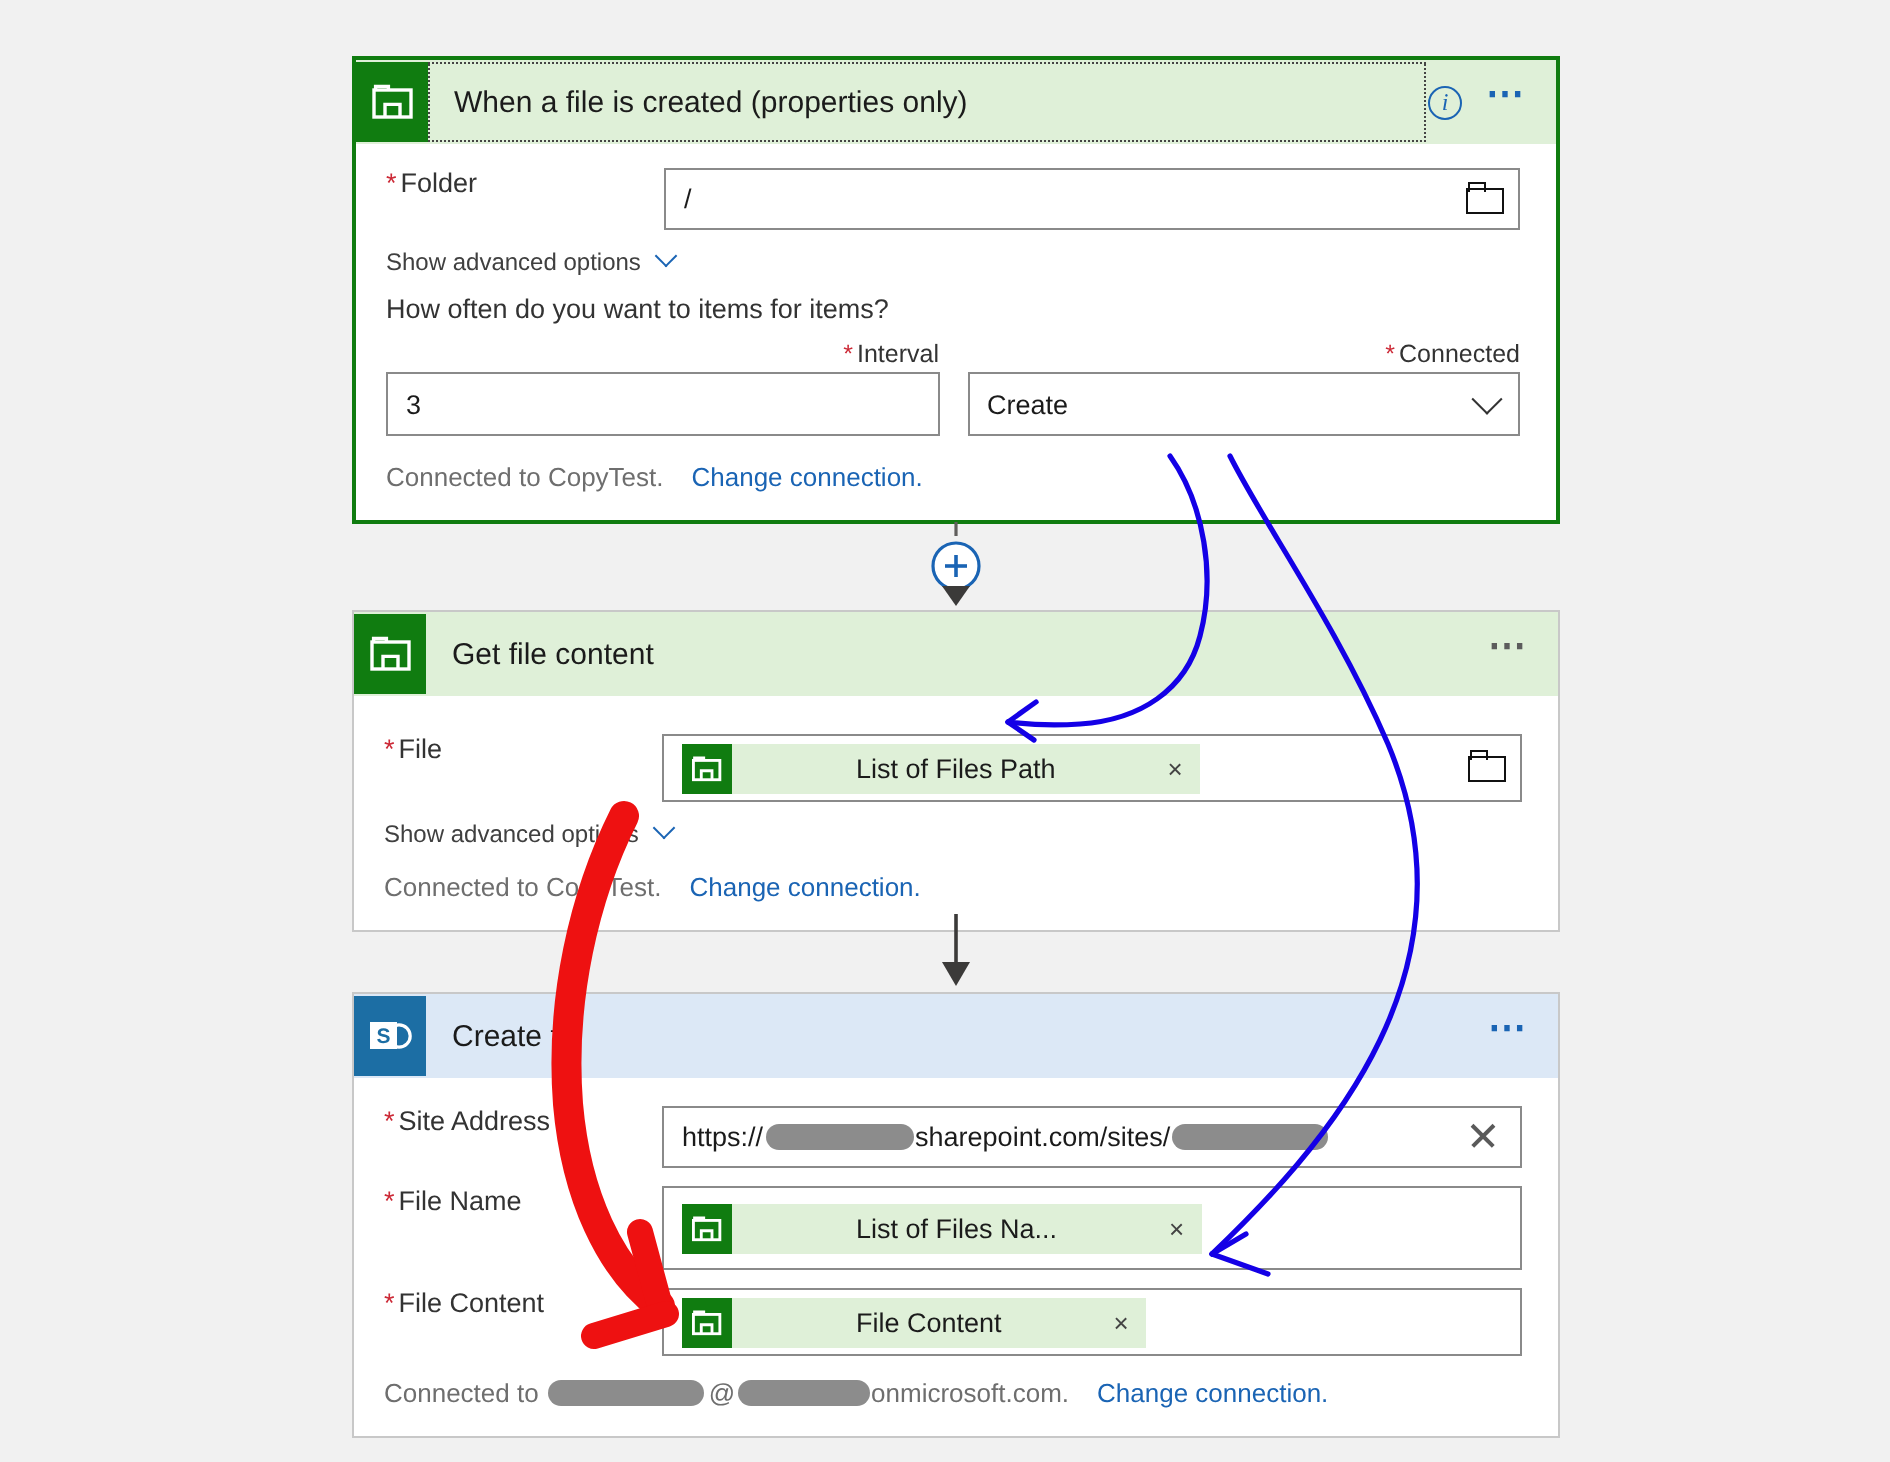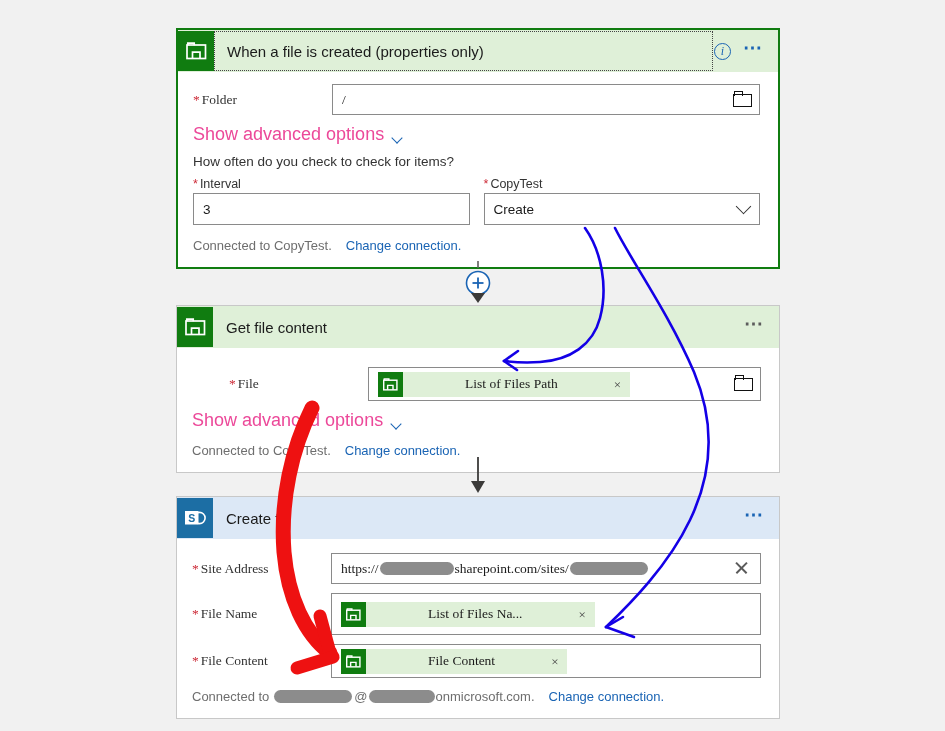--- a/index.html
+++ b/index.html
@@ -70,21 +70,21 @@
   .ellipsis {
     color: #1a64b4; font-size: 19px; letter-spacing: 2px;
     line-height: 8px; padding-bottom: 7px;
     font-weight: bold;
   }
   .ellipsis.grey { color: #5c5c5c; }
 
   .card-body { padding: 12px 18px 14px 15px; }
 
   
-  .row { display: flex; align-items: center; margin-bottom: 9px; font-family: Liberation Serif, serif; }
+  .row { display: flex; align-items: flex-start; margin-bottom: 9px; }
   .row-label {
     width: 139px; flex: 0 0 139px;
     font-size: 13.5px; color: #333;
     white-space: nowrap;
   }
   .req { color: #cc2936; margin-right: 2px; }
 
   .field {
     position: relative;
     flex: 1 1 auto;
@@ -148,22 +148,22 @@
     font-size: 13.5px; color: #1b1b1b;
     padding: 0 8px 0 14px; white-space: nowrap;
   }
   .token-x {
     font-size: 13px; color: #444; padding-right: 9px;
     cursor: pointer; line-height: 1;
   }
 
   
   .linkline {
-    display: flex; align-items: flex-end;
-    font-size: 18px; color: #ec4899;
+    display: flex; align-items: center;
+    font-size: 12px; color: #404040;
     margin: 3px 0 8px 0; cursor: pointer;
   }
   .linkline .mini-chev {
     width: 8px; height: 8px; margin-left: 9px;
     border-right: 1.6px solid #1a64b4;
     border-bottom: 1.6px solid #1a64b4;
     transform: translateY(-3px) rotate(45deg);
   }
   .question { font-size: 13.5px; color: #333; margin: 9px 0 8px 0; }
 
@@ -173,21 +173,21 @@
     font-size: 13px; color: #6e6e6e;
     margin-top: 13px; display: flex; align-items: center;
     white-space: nowrap;
   }
   .connected .chg { color: #1a64b4; margin-left: 14px; cursor: pointer; }
 
   .redact { display: inline-block; background: #8c8c8c; height: 13px; border-radius: 7px; vertical-align: -2px; }
 
   
   .twoup { display: flex; gap: 14px; margin-top: 4px; }
-  .twoup > div { flex: 1 1 0; }
+  .twoup > div { flex: 1 1 0; text-align: right; }
 
   
   .connector { position: absolute; left: 0; top: 0; pointer-events: none; }
 
   
   #annotations { position: absolute; left:0; top:0; width:945px; height:731px; pointer-events: none; }
 </style>
 </head>
 <body>
 
@@ -217,31 +217,31 @@
           <span>/</span>
           <span class="field-icon"><span class="folder-glyph"></span></span>
         </div>
       </div>
 
       <div class="linkline">
         <span>Show advanced options</span>
         <span class="mini-chev"></span>
       </div>
 
-      <div class="question">How often do you check to check for items?</div>
+      <div class="question">How often do you want to items for items?</div>
 
       <div class="twoup">
         <div>
           <div class="sublabel"><span class="req">*</span><span>Interval</span></div>
           <div class="field plainpad tall">
             <span>3</span>
           </div>
         </div>
         <div>
-          <div class="sublabel"><span class="req">*</span><span>CopyTest</span></div>
+          <div class="sublabel"><span class="req">*</span><span>Connected</span></div>
           <div class="field tall">
             <span>Create</span>
             <span class="chev"></span>
           </div>
         </div>
       </div>
 
       <div class="connected">
         <span>Connected to CopyTest.</span>
         <span class="chg">Change connection.</span>
@@ -267,21 +267,21 @@
           <path d="M6.5 16.4 L6.5 10.2 L14 10.2 L14 16.4" fill="none" stroke="#fff" stroke-width="1.7"></path>
         </svg>
       </div>
       <div class="hdr-title">Get file content</div>
       <div class="hdr-actions">
         <div class="ellipsis grey">⋯</div>
       </div>
     </div>
     <div class="card-body">
 
-      <div class="row" style="margin-top:7px;margin-left:37px;">
+      <div class="row" style="margin-top:7px;">
         <div class="row-label"><span class="req">*</span><span>File</span></div>
         <div class="field" style="height:34px;">
           <span class="token">
             <span class="token-icon">
               <svg width="15" height="13" viewBox="0 0 21 18" aria-hidden="true">
                 <rect x="1" y="3" width="18.5" height="13.5" fill="none" stroke="#fff" stroke-width="2"></rect>
                 <path d="M1.8 3.2 L1.8 1.2 L8.2 1.2 L8.2 3.2" fill="none" stroke="#fff" stroke-width="2"></path>
                 <path d="M6.5 16.4 L6.5 10.2 L14 10.2 L14 16.4" fill="none" stroke="#fff" stroke-width="2"></path>
               </svg>
             </span>

